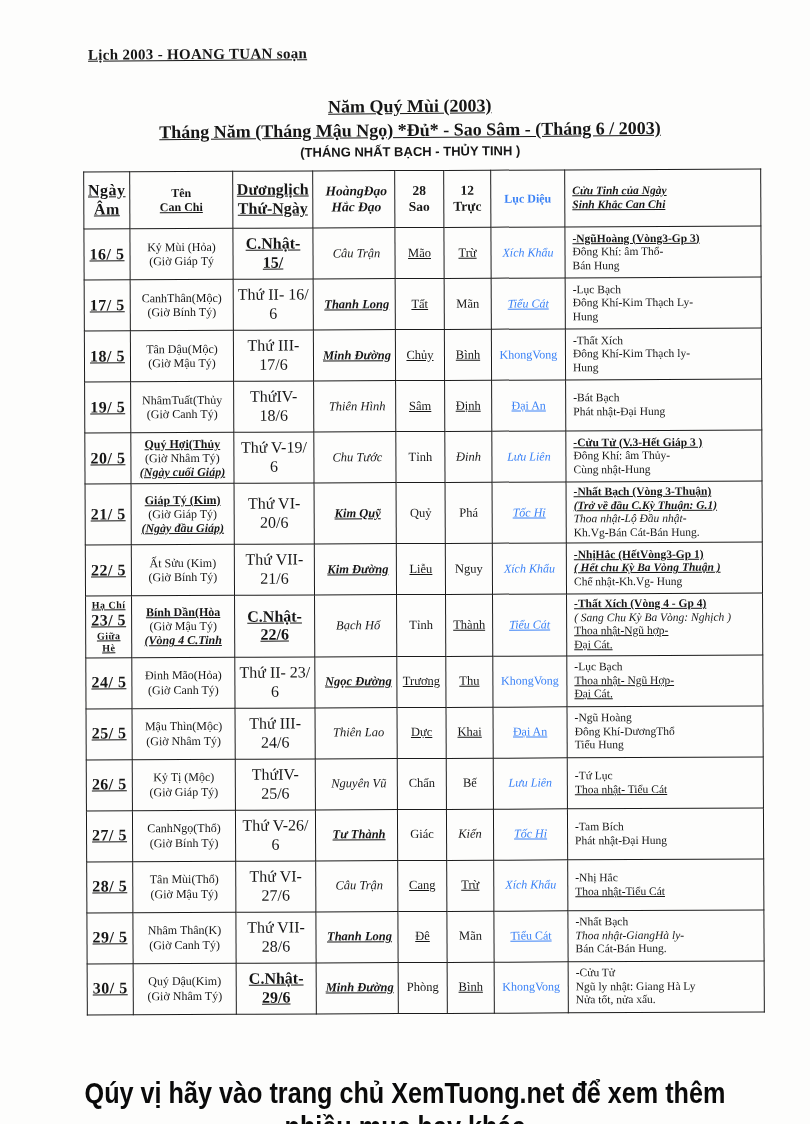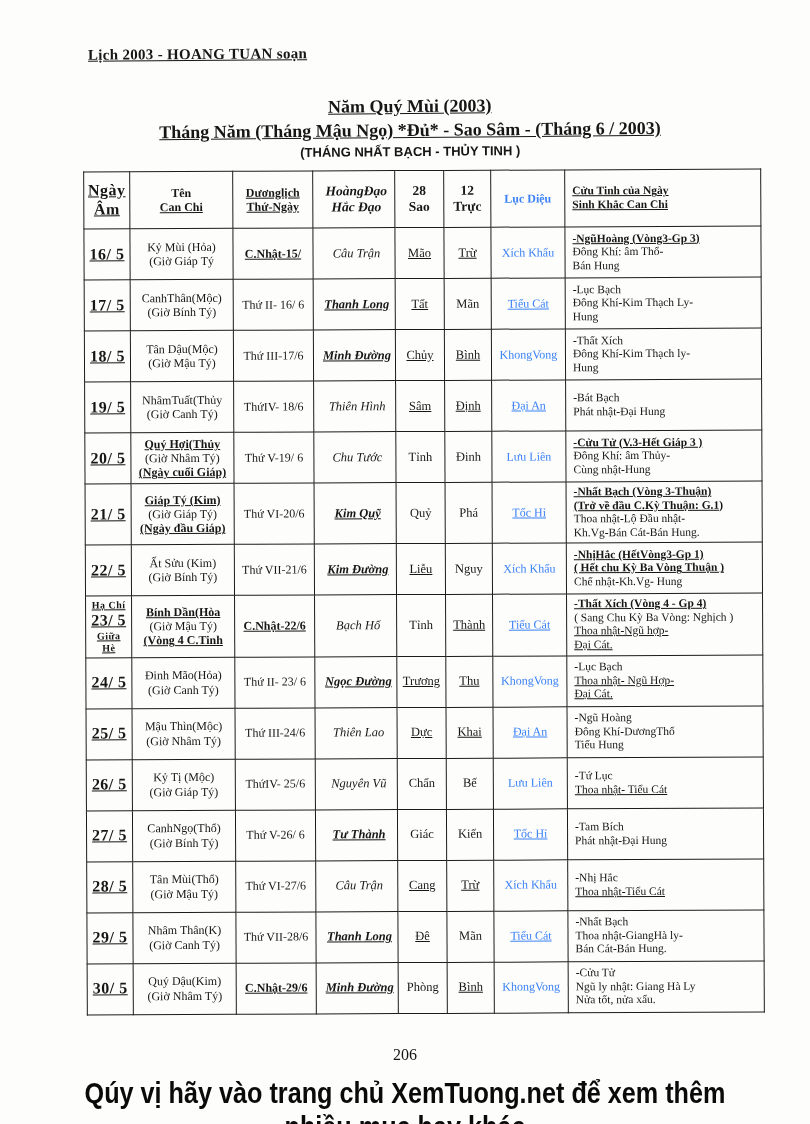--- a/index.html
+++ b/index.html
@@ -20,29 +20,29 @@
     position:absolute;left:85px;top:170px;width:677px;border-collapse:collapse;
     table-layout:fixed;transform:rotate(-.25deg);
   }
   table.cal,table.cal td,table.cal th{border:1.7px solid #1c1c1c;}
   table.cal td,table.cal th{padding:3px 3px;vertical-align:middle;overflow:hidden;}
   thead th{height:50px;font-weight:bold;}
   tbody td{height:44px;}
   .line{line-height:1.18;font-size:12.5px;text-align:center;}
   thead .line{font-size:13.5px;}
   .b{font-weight:bold;}
-  .i{}
+  .i{font-style:italic;}
   .u{text-decoration:underline;}
   .s{font-size:10px;}
   .col-day .line{font-size:16px;font-weight:600;letter-spacing:.5px;}
   .col-day .line.s{font-size:10px;}
   .col-hoangdao .line{text-align:center;padding-left:5px;font-style:italic;}
   .col-cuutinh .line{text-align:left;padding-left:4px;font-size:11.5px;}
   .col-lucdieu .line{font-size:12px;color:#3b82f6;}
-  .col-solar .line{font-size:12px;text-align:center;}
+  .col-solar .line{font-size:16px;text-align:center;}
   .col-canchi .line{font-size:12px;}
   .watermark{
     position:absolute;left:18px;top:498px;width:790px;z-index:6;pointer-events:none;
     font-family:"Liberation Sans","DejaVu Sans",sans-serif;font-weight:bold;
     font-size:112px;letter-spacing:-3px;color:transparent;
     -webkit-text-stroke:3px #c6c6c3;opacity:.55;white-space:nowrap;
   }
   .page-number{position:absolute;left:0;top:1046px;width:810px;text-align:center;font-size:16px;}
   .footer-note{
     position:absolute;left:0;top:1076px;width:810px;text-align:center;
@@ -546,15 +546,14 @@
           </td>
           <td class="col-cuutinh">
             <div class="line">-Cửu  Tử</div>
             <div class="line">Ngũ ly nhật: Giang Hà Ly</div>
             <div class="line">Nửa tốt, nửa xấu.</div>
           </td>
         </tr>
       </tbody>
   </table>
 
-  <div class="page-number">206</div>
   <div class="footer-note">Qúy vị hãy vào trang chủ XemTuong.net để xem thêm nhiều mục hay khác</div>
 </div>
 
 </body></html>

